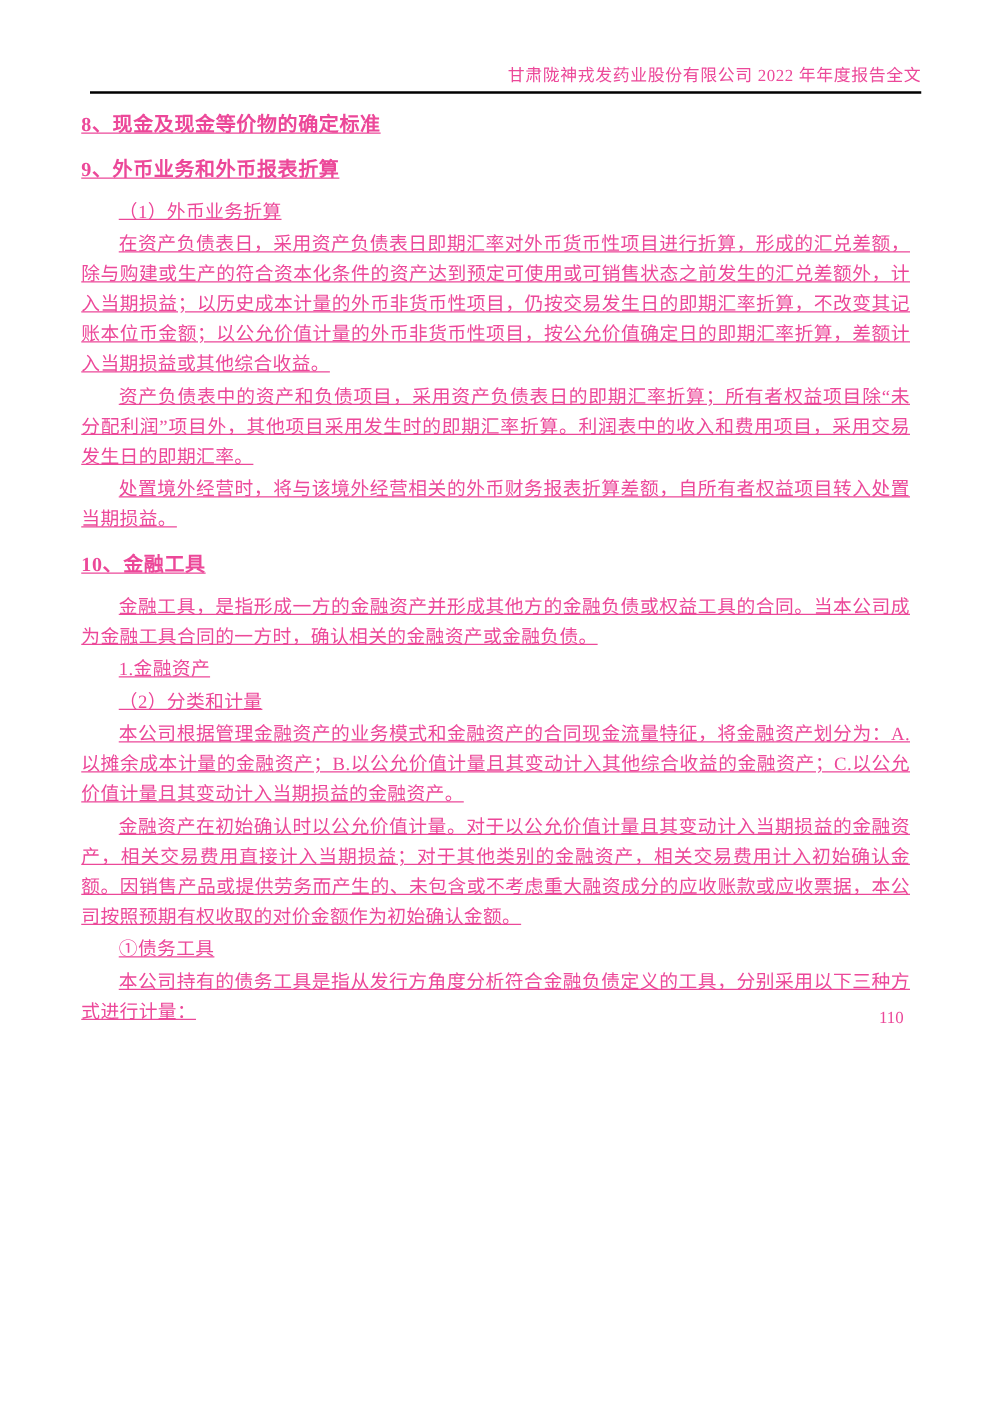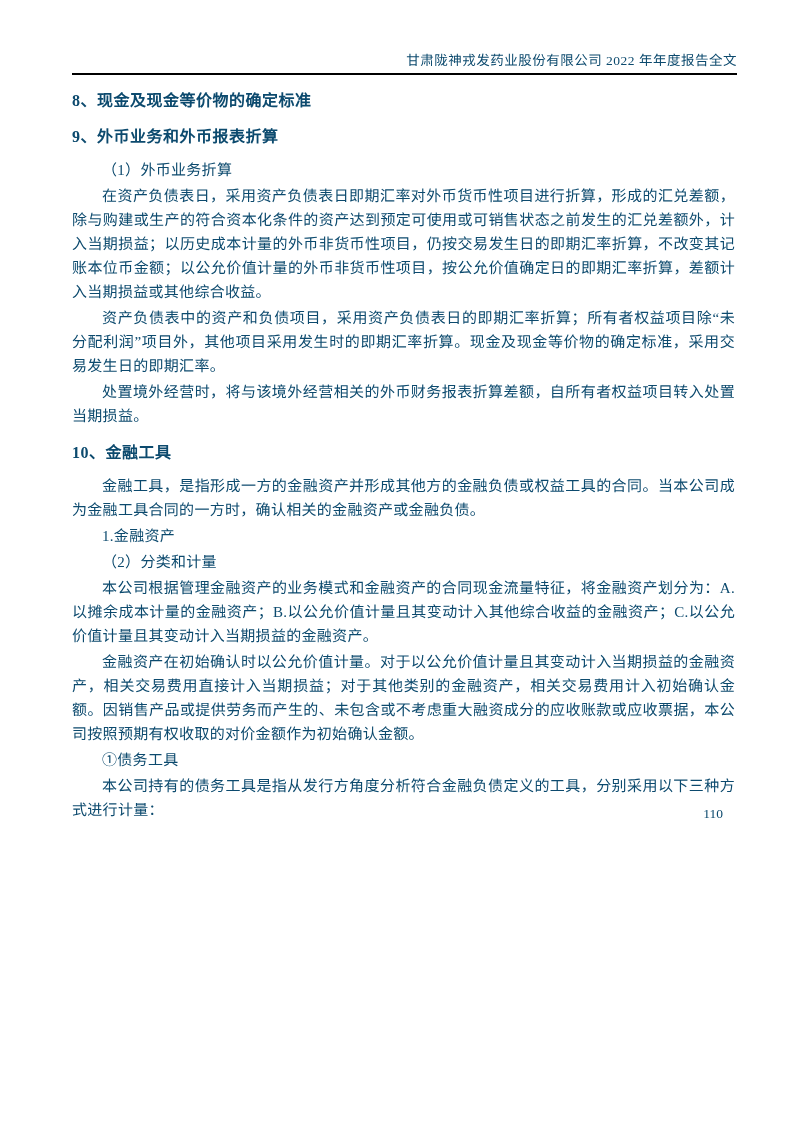--- a/index.html
+++ b/index.html
@@ -5,42 +5,43 @@
   html, body {
     margin: 0;
     padding: 0;
     background: #ffffff;
   }
   .page {
     position: relative;
     width: 793px;
     height: 882px;
     background: #ffffff;
-    color: #0c4a6e;
+    color: #ec4899;
     font-family: "Liberation Serif", "DejaVu Serif", serif;
     overflow: hidden;
     box-sizing: border-box;
   }
   .header {
     position: absolute;
     top: 52px;
     left: 72px;
     width: 665px;
     text-align: right;
     font-size: 13.5px;
     line-height: 17px;
     padding-bottom: 4px;
     border-bottom: 2px solid #000000;
     letter-spacing: 0.5px;
   }
   .content {
     position: absolute;
     top: 76px;
-    left: 72px;
+    left: 65px;
     width: 663px;
+    text-decoration: underline;
   }
   .content h2 {
     font-size: 16px;
     font-weight: bold;
     line-height: 22px;
     margin: 14px 0 10px 0;
     letter-spacing: 0.5px;
   }
   .content p {
     font-size: 15px;
@@ -79,21 +80,21 @@
 
 
     <h2>9、外币业务和外币报表折算</h2>
 
     <p class="label">（1）外币业务折算</p>
 
 
     <p>在资产负债表日，采用资产负债表日即期汇率对外币货币性项目进行折算，形成的汇兑差额，除与购建或生产的符合资本化条件的资产达到预定可使用或可销售状态之前发生的汇兑差额外，计入当期损益；以历史成本计量的外币非货币性项目，仍按交易发生日的即期汇率折算，不改变其记账本位币金额；以公允价值计量的外币非货币性项目，按公允价值确定日的即期汇率折算，差额计入当期损益或其他综合收益。</p>
 
 
-    <p>资产负债表中的资产和负债项目，采用资产负债表日的即期汇率折算；所有者权益项目除“未分配利润”项目外，其他项目采用发生时的即期汇率折算。现金及现金等价物的确定标准，采用交易发生日的即期汇率。</p>
+    <p>资产负债表中的资产和负债项目，采用资产负债表日的即期汇率折算；所有者权益项目除“未分配利润”项目外，其他项目采用发生时的即期汇率折算。利润表中的收入和费用项目，采用交易发生日的即期汇率。</p>
 
     <p>处置境外经营时，将与该境外经营相关的外币财务报表折算差额，自所有者权益项目转入处置当期损益。</p>
 
     <h2>10、金融工具</h2>
 
     <p>金融工具，是指形成一方的金融资产并形成其他方的金融负债或权益工具的合同。当本公司成为金融工具合同的一方时，确认相关的金融资产或金融负债。</p>
 
     <p class="label">1.金融资产</p>
 
     <p class="label">（2）分类和计量</p>

